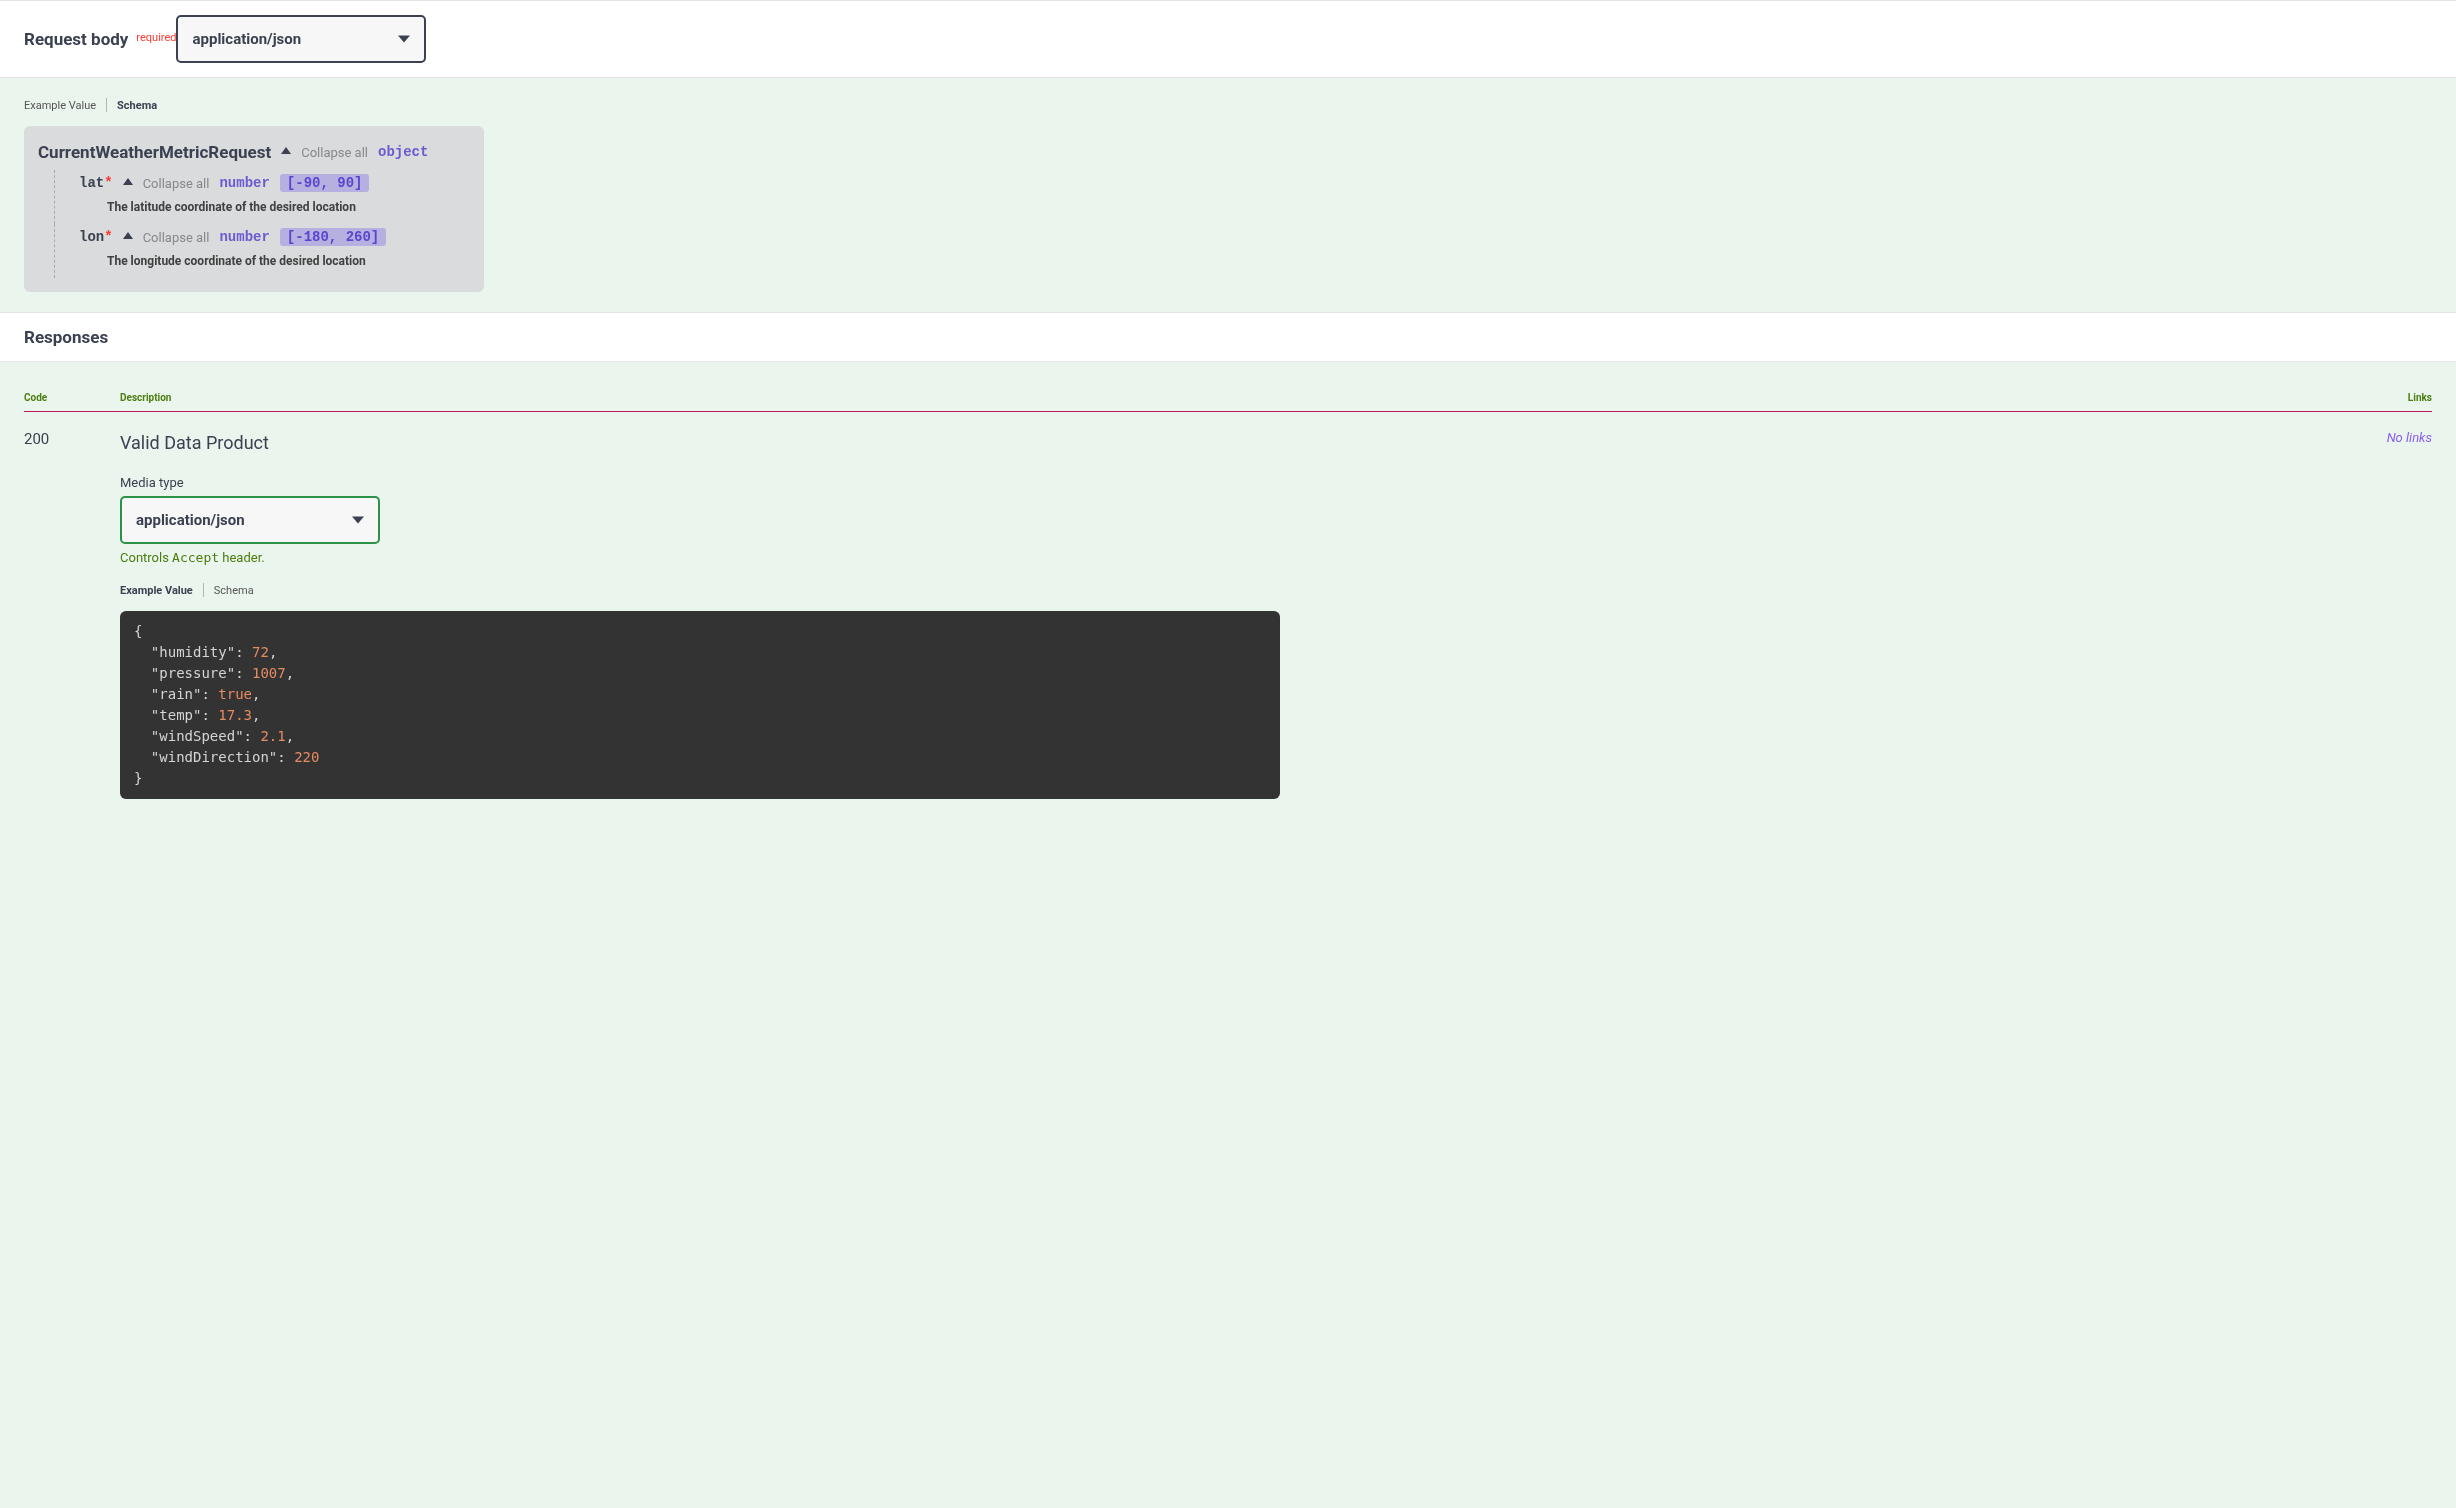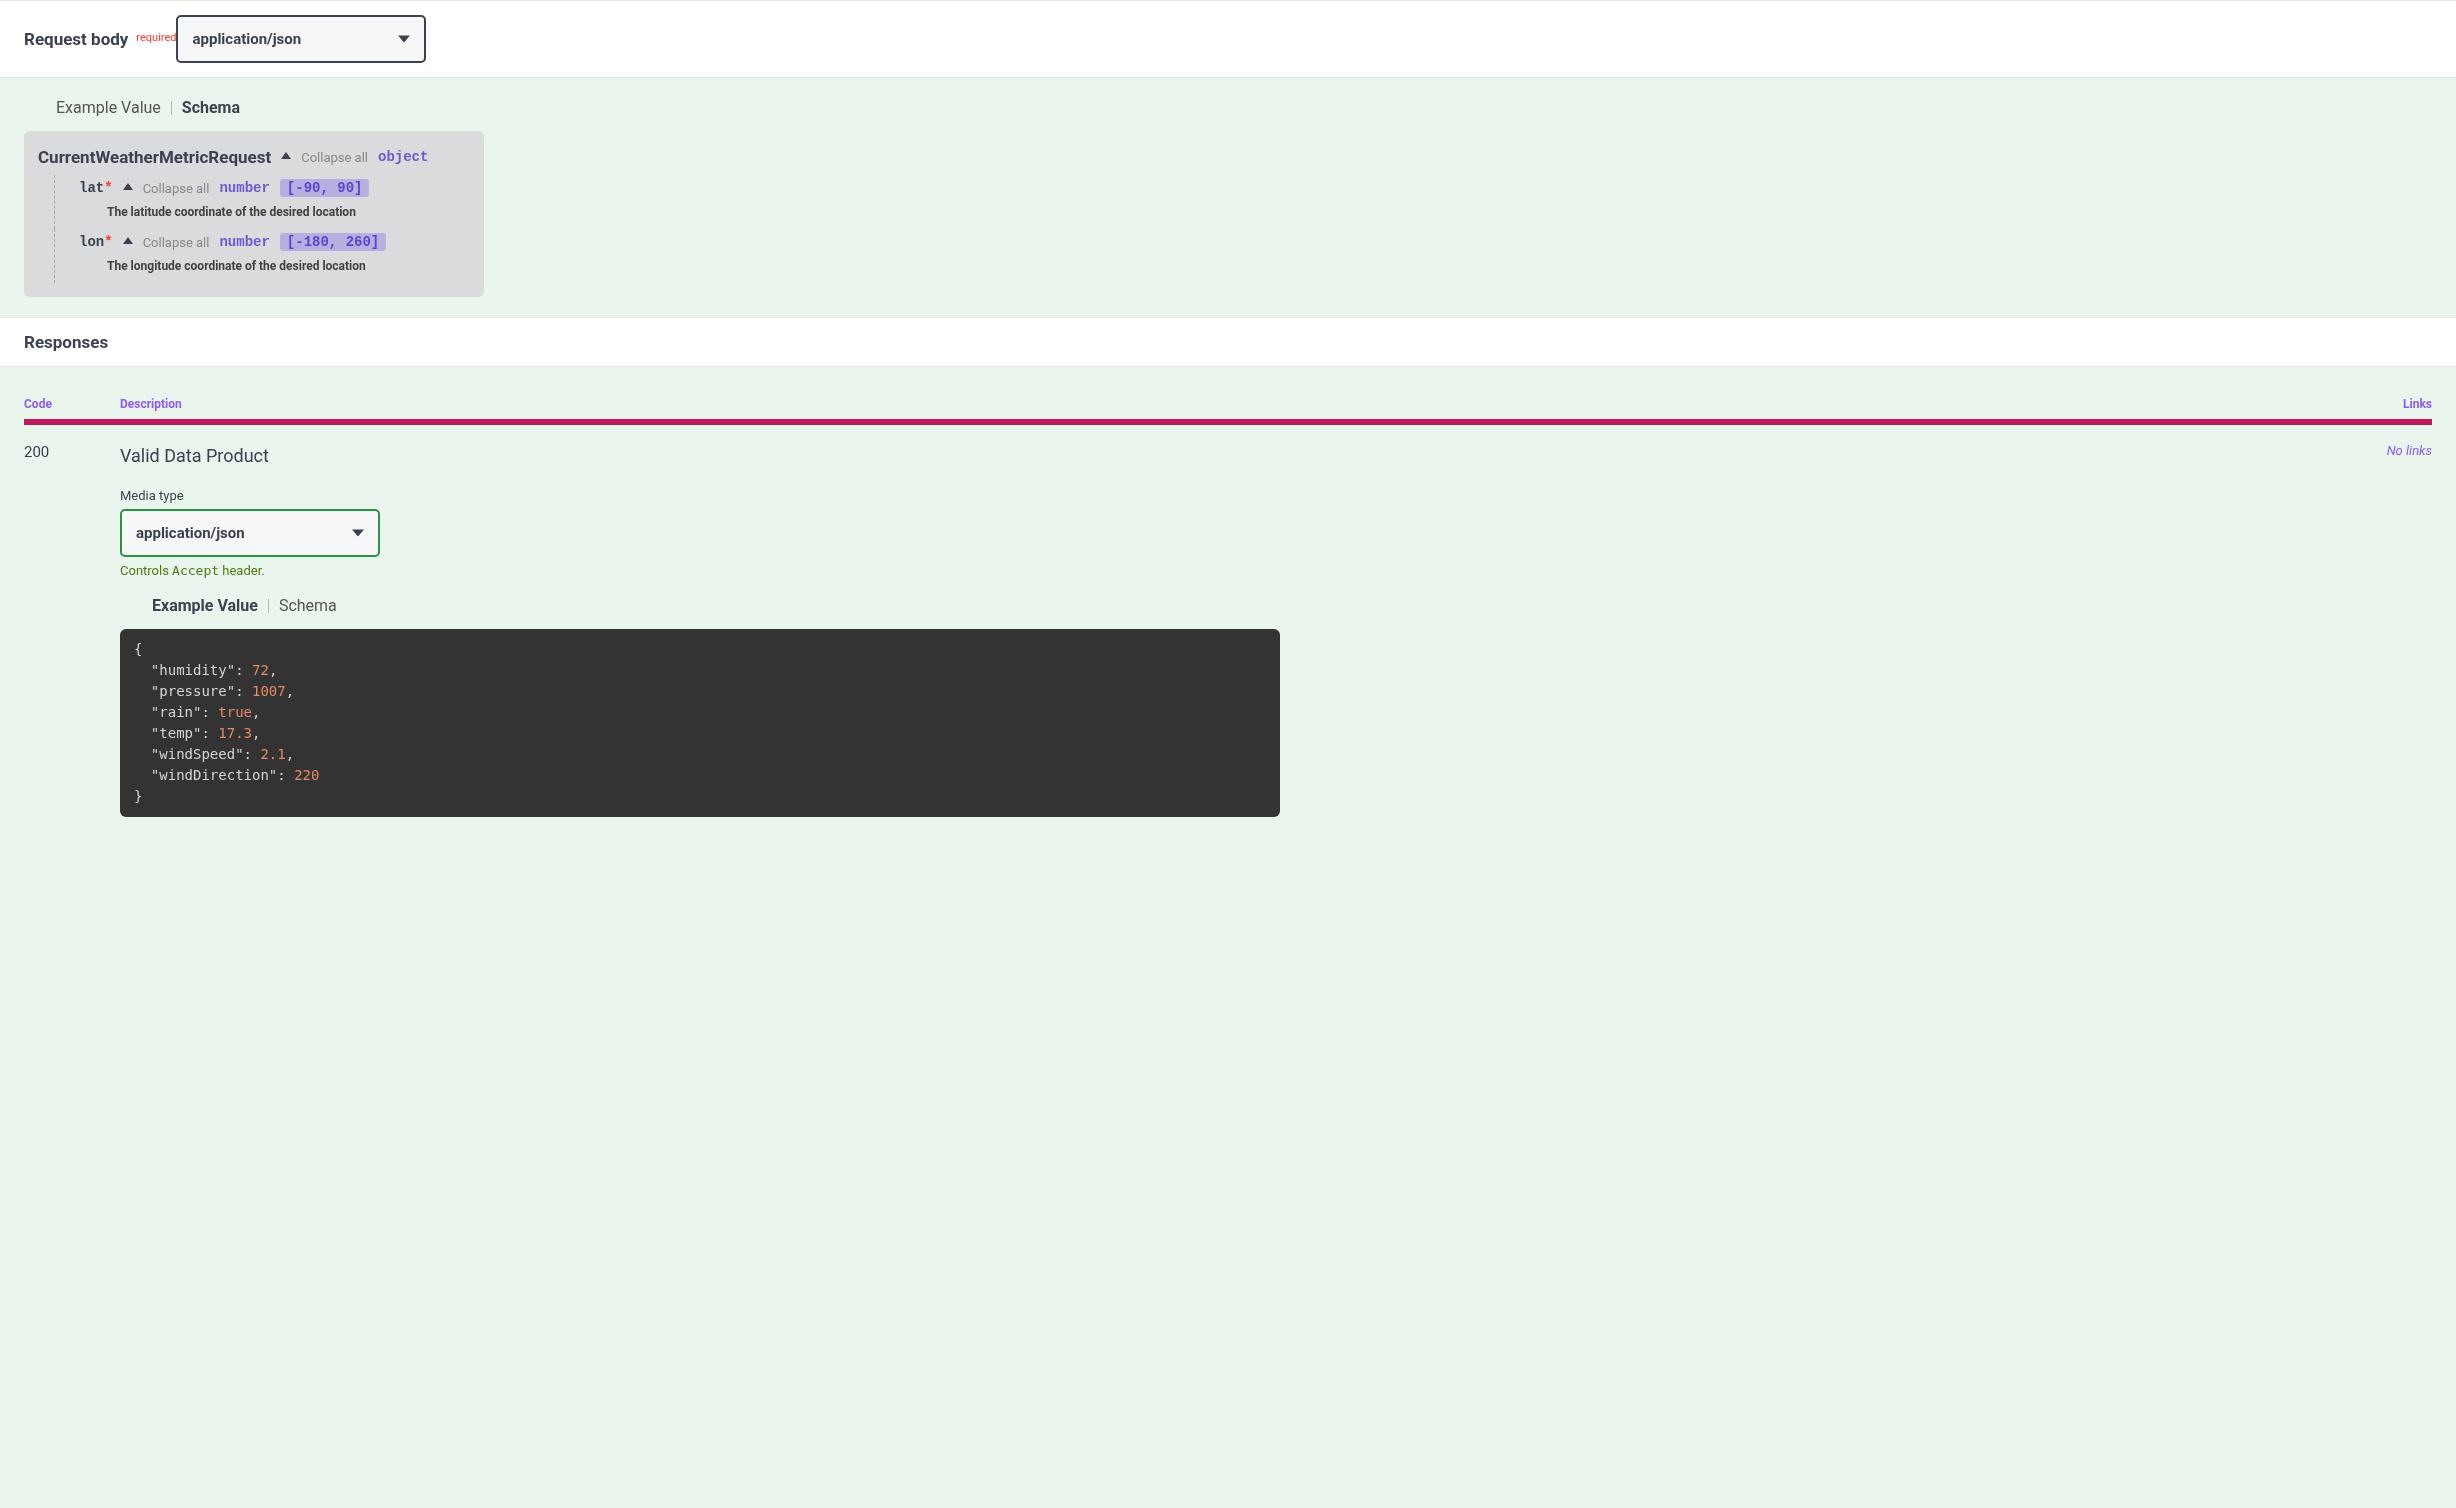--- a/index.html
+++ b/index.html
@@ -37,22 +37,21 @@
       top: -4px;
     }
     .content-area {
       padding: 20px 24px;
     }
     .tab-row {
       display: flex;
       align-items: center;
       gap: 10px;
       margin-bottom: 14px;
-      font-size: 16px;
-      margin-left: 32px;
+      font-size: 11px;
     }
     .tab-item {
       cursor: pointer;
       color: #555;
     }
     .tab-item.active {
       font-weight: 700;
       color: #3b4151;
     }
     .tab-sep {
@@ -161,24 +160,24 @@
       border-right: 6px solid transparent;
       border-top: 7px solid #3b4151;
     }
     .responses-body {
       padding: 20px 24px;
     }
     .resp-table-head {
       display: grid;
       grid-template-columns: 96px 1fr 140px;
       padding: 10px 0 8px 0;
-      border-bottom: 6px solid #be185d;
-      font-weight: 700;
-      font-size: 12px;
-      color: #8b5cf6;
+      border-bottom: 1px solid #be185d;
+      font-weight: 700;
+      font-size: 10px;
+      color: #4d7c0f;
     }
     .resp-row {
       display: grid;
       grid-template-columns: 96px 1fr 140px;
       padding-top: 18px;
     }
     .code-col {
       font-size: 15px;
       color: #3b4151;
     }

